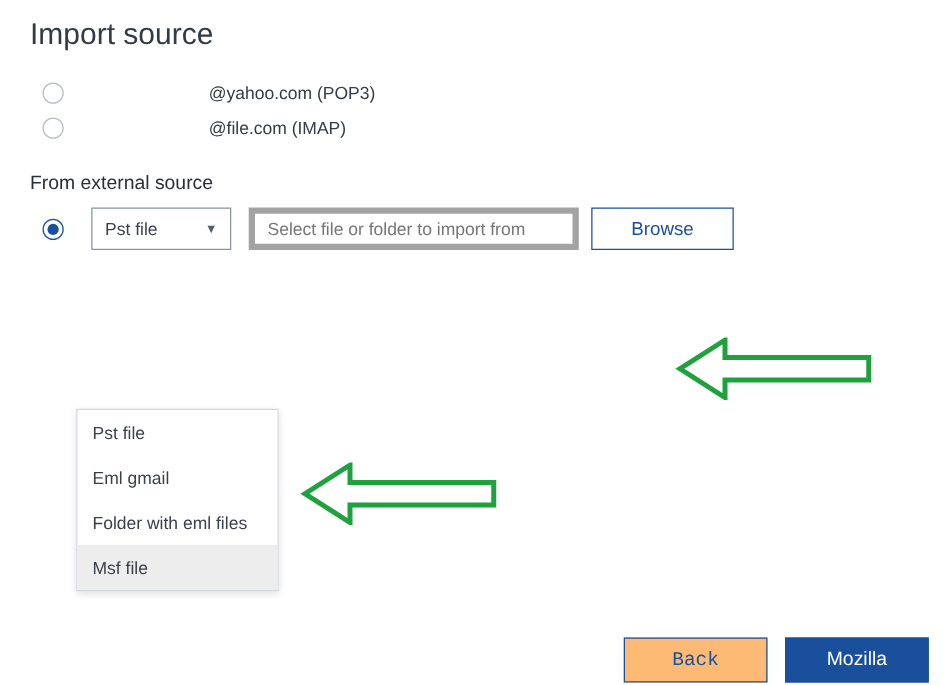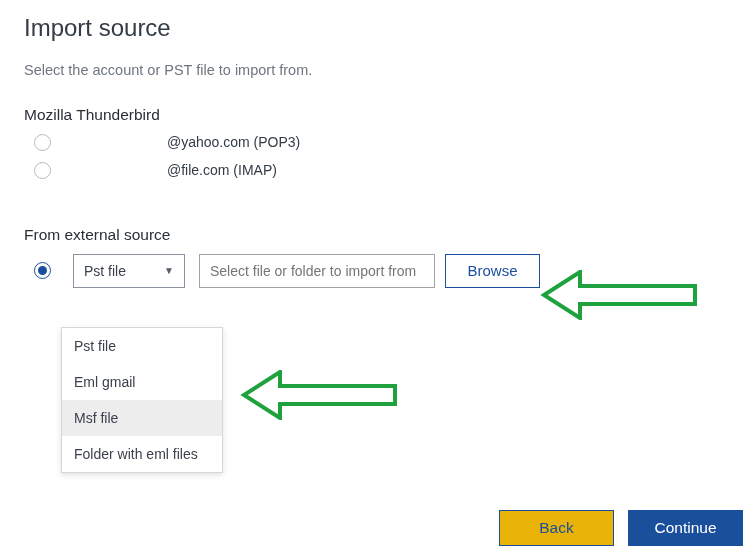--- a/index.html
+++ b/index.html
@@ -5,21 +5,21 @@
   * { box-sizing: border-box; }
   html, body { margin:0; padding:0; }
   body {
     width:755px; height:548px;
     font-family: "Segoe UI", Arial, sans-serif;
     background:#fff;
     color:#333;
     position:relative;
   }
   .page { padding: 10px 24px 0 24px; }
-  .title { font-size:24px; font-weight:400; color:#333b45; margin:4px 0 18px 0; }
+  .title { font-size:24px; font-weight:400; color:#333b45; margin:4px 0 4px 0; }
   .desc { color:#6e7680; font-size:14.5px; line-height:1.5; margin-bottom:24px; }
   .section-h { font-size:15.5px; color:#2a2f36; margin:6px 0 10px 0; }
   .acct-row { display:flex; align-items:flex-start; height:28px; margin-left:10px; }
   .radio {
     width:17px; height:17px; border:1.5px solid #b5bcc6; border-radius:50%;
     margin-right:116px; position:relative; cursor:pointer; background:#fff;
   }
   .radio.selected { border-color:#1a4f9c; }
   .radio.selected::after {
     content:""; position:absolute; left:3px; top:3px; width:9px; height:9px;
@@ -28,98 +28,96 @@
   .acct-label { font-size:14px; color:#333b45; }
   .ext-row { display:flex; align-items:center; margin-left:10px; margin-top:2px; position:relative; }
   .ext-row .radio { margin-right:22px; }
   .select {
     width:112px; height:34px; border:1px solid #8b93a0; background:#fff;
     display:flex; align-items:center; justify-content:space-between;
     padding:0 10px; font-size:14px; color:#3a3f49; cursor:pointer;
   }
   .chev { font-size:10px; color:#565d68; }
   .pathbox {
-    width:236px; height:34px; border:1px solid #a3a3a3; background:#fff;
+    width:264px; height:34px; border:5px solid #a3a3a3; background:#fff;
     margin-left:14px; padding:0 10px; font-size:14px; color:#9aa1ad;
     outline:none;
   }
   .browse {
-    width:95px; height:34px; margin-left:10px;
+    width:114px; height:34px; margin-left:10px;
     border:1px solid #1a4f9c; background:#fff; color:#1a4f9c;
     font-size:15px; cursor:pointer;
   }
   .dropdown {
     position:absolute; left:61px; top:327px;
     width:162px; background:#fff;
     border:1px solid #d3d7de;
     box-shadow:0 2px 6px rgba(0,0,0,0.12);
     z-index:5;
   }
   .dd-item { padding:10px 12px; font-size:14px; color:#3a3f49; cursor:pointer; }
   .dd-item.hl { background:#ededed; }
   .footer {
     position:absolute; right:12px; bottom:2px;
     display:flex; gap:14px;
   }
   .btn {
     width:115px; height:36px; font-size:15.5px; cursor:pointer;
     border:1px solid #1a4f9c;
   }
-  .btn.back { background:#eab308; color:#1a4f9c; }
+  .btn.back { background:#fdba74; color:#1a4f9c;font-family:Liberation Mono, monospace; }
   .btn.cont { background:#1a4f9c; color:#fff; border-color:#1a4f9c; }
   .arrow { position:absolute; z-index:4; }
 </style>
 </head>
 <body>
 
 <div class="page">
   <div class="title">Import source</div>
 
   <div class="desc">
-    <div>Select the account or PST file to import from.</div>
   </div>
 
-  <div class="section-h">Mozilla Thunderbird</div>
 
   <div class="acct-row">
     <div class="radio"></div>
     <div class="acct-label">@yahoo.com  (POP3)</div>
   </div>
   <div class="acct-row">
     <div class="radio"></div>
     <div class="acct-label">@file.com  (IMAP)</div>
   </div>
 
-  <div class="section-h" style="margin-top:36px;">From external source</div>
+  <div class="section-h" style="margin-top:16px;">From external source</div>
 
   <div class="ext-row">
     <div class="radio selected"></div>
     <div class="select">
       <span>Pst file</span>
       <span class="chev">▼</span>
     </div>
     <input class="pathbox" placeholder="Select file or folder to import from" style="">
     <button class="browse">Browse</button>
   </div>
 </div>
 
 <div class="dropdown" id="dd">
     <div class="dd-item">Pst file</div>
     <div class="dd-item">Eml gmail</div>
+    <div class="dd-item">Folder with eml files</div>
     <div class="dd-item hl">Msf file</div>
-    <div class="dd-item">Folder with eml files</div>
   </div>
 
 <svg class="arrow" style="left:540px; top:270px;" width="160" height="50" viewBox="0 0 160 50">
   <g fill="none" stroke="#1fa23d" stroke-width="4" stroke-linejoin="miter">
     <path d="M40 2 L4 25 L40 48 L40 34 L155 34 L155 16 L40 16 Z" fill="#ffffff" fill-opacity="0"></path>
   </g>
 </svg>
 <svg class="arrow" style="left:240px; top:370px;" width="160" height="50" viewBox="0 0 160 50">
   <g fill="none" stroke="#1fa23d" stroke-width="4" stroke-linejoin="miter">
     <path d="M40 2 L4 25 L40 48 L40 34 L155 34 L155 16 L40 16 Z" fill="#ffffff" fill-opacity="0"></path>
   </g>
 </svg>
 
 <div class="footer">
   <button class="btn back">Back</button>
-  <button class="btn cont">Continue</button>
+  <button class="btn cont">Mozilla</button>
 </div>
 
 </body></html>

